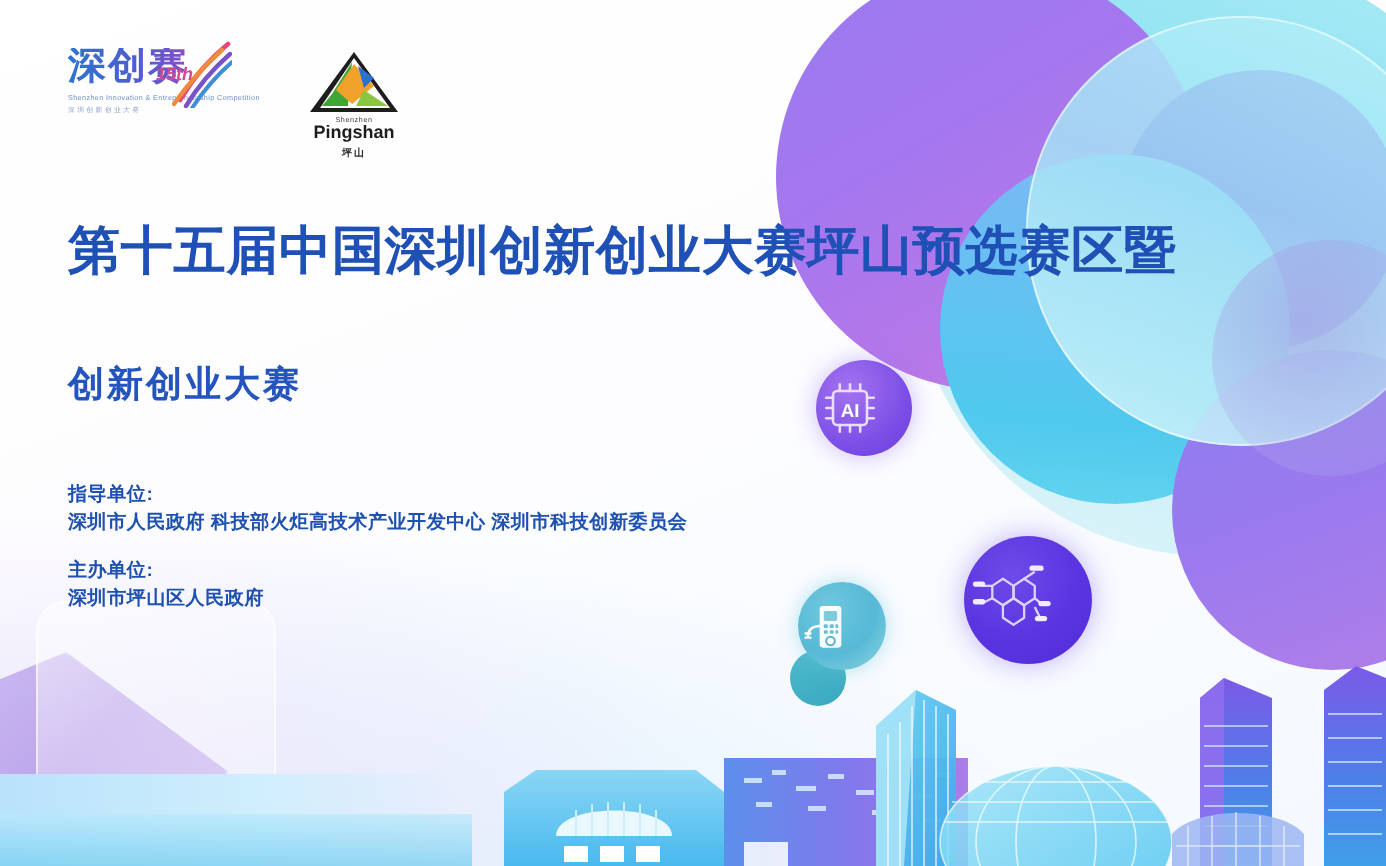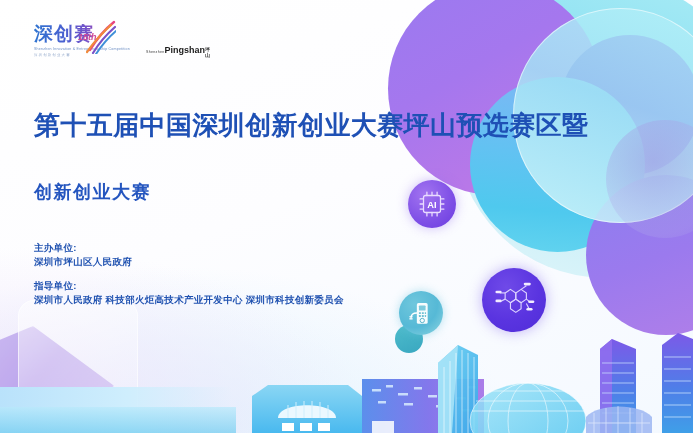--- a/index.html
+++ b/index.html
@@ -77,21 +77,21 @@
     font-size:19px;font-weight:bold;letter-spacing:1px;
     background:linear-gradient(90deg,#2f74d0 0%,#4a5fd0 40%,#7a52c8 70%,#c23f8f 100%);
     -webkit-background-clip:text;background-clip:text;color:transparent;
     line-height:1;white-space:nowrap;
   }
   .scs-wing{position:absolute;right:-4px;top:-4px;width:30px;height:34px;}
   .scs-15{position:absolute;left:44px;top:8px;font-size:9px;font-weight:bold;color:#d04a96;font-style:italic;}
   .scs-en{font-size:3.6px;color:#6d8fc4;line-height:1.5;margin-top:4px;white-space:nowrap;letter-spacing:.2px;}
   .scs-cn{font-size:3.4px;color:#8fa6c9;letter-spacing:1.2px;margin-top:1px;}
 
-  .logo-ps{width:62px;height:58px;display:flex;flex-direction:row;align-items:center;}
+  .logo-ps{width:62px;height:58px;display:flex;flex-direction:column;align-items:center;justify-content:flex-end;}
   .ps-mark{width:46px;height:32px;}
   .ps-sz{font-size:3.6px;color:#3c3c3c;margin-top:1px;letter-spacing:.3px;}
   .ps-name{font-size:9px;color:#1d1d1d;font-weight:600;line-height:1.1;}
   .ps-cn{font-size:5px;color:#2a2a2a;letter-spacing:1px;margin-top:1px;font-weight:bold;}
 
   
   .t-line1{
     position:absolute;left:34px;top:94px;
     font-size:26px;font-weight:bold;color:#1e50b5;letter-spacing:.4px;
     white-space:nowrap;
@@ -110,21 +110,21 @@
     font-size:18px;font-weight:bold;color:#2455bf;letter-spacing:1.5px;white-space:nowrap;
   }
 
   
   .orgs{position:absolute;left:34px;top:241px;color:#1f51b0;}
   .org-block{margin-bottom:9px;}
   .org-label{font-size:9.5px;font-weight:bold;line-height:1.5;letter-spacing:.3px;}
   .org-value{font-size:9.5px;font-weight:bold;line-height:1.5;letter-spacing:.3px;white-space:nowrap;}
 
   
-  .tech-ico{position:absolute;border-radius:50%;display:flex;align-items:center;justify-content:center;}
+  .tech-ico{position:absolute;border-radius:50%;display:flex;align-items:center;justify-content:flex-start;}
   .ico-ai{
     left:408px;top:180px;width:48px;height:48px;
     background:radial-gradient(circle at 35% 30%,#a274f0,#7e4fe6 60%,#6a3bdf 100%);
     box-shadow:0 0 12px rgba(150,110,240,.45);
   }
   .ico-mol{
     left:482px;top:268px;width:64px;height:64px;
     background:radial-gradient(circle at 38% 30%,#6f4ae8,#5a34e0 55%,#4f2cd8 100%);
     box-shadow:0 0 14px rgba(110,70,230,.4);
   }
@@ -189,26 +189,26 @@
       <div class="ps-cn">坪山</div>
     </div>
 
   </div>
 
   <div class="t-line1">第十五届中国深圳创新创业大赛坪山预选赛区暨</div>
   <div class="t-sub">创新创业大赛</div>
 
   <div class="orgs">
     <div class="org-block">
+      <div class="org-label">指导单位:</div>
+      <div class="org-value">深圳市人民政府  科技部火炬高技术产业开发中心  深圳市科技创新委员会</div>
+    </div>
+    <div class="org-block">
       <div class="org-label">主办单位:</div>
       <div class="org-value">深圳市坪山区人民政府</div>
-    </div>
-    <div class="org-block">
-      <div class="org-label">指导单位:</div>
-      <div class="org-value">深圳市人民政府  科技部火炬高技术产业开发中心  深圳市科技创新委员会</div>
     </div>
   </div>
 
   <div class="tech-ico ico-teal-dot"></div>
 
   <div class="tech-ico ico-ai">
     <svg viewBox="0 0 40 40" width="34" height="34">
       <g stroke="#e9dcff" stroke-width="1.5" fill="none" stroke-linecap="round">
         <rect x="10" y="10" width="20" height="20" rx="2.5"></rect>
         <line x1="14" y1="6" x2="14" y2="10"></line>

